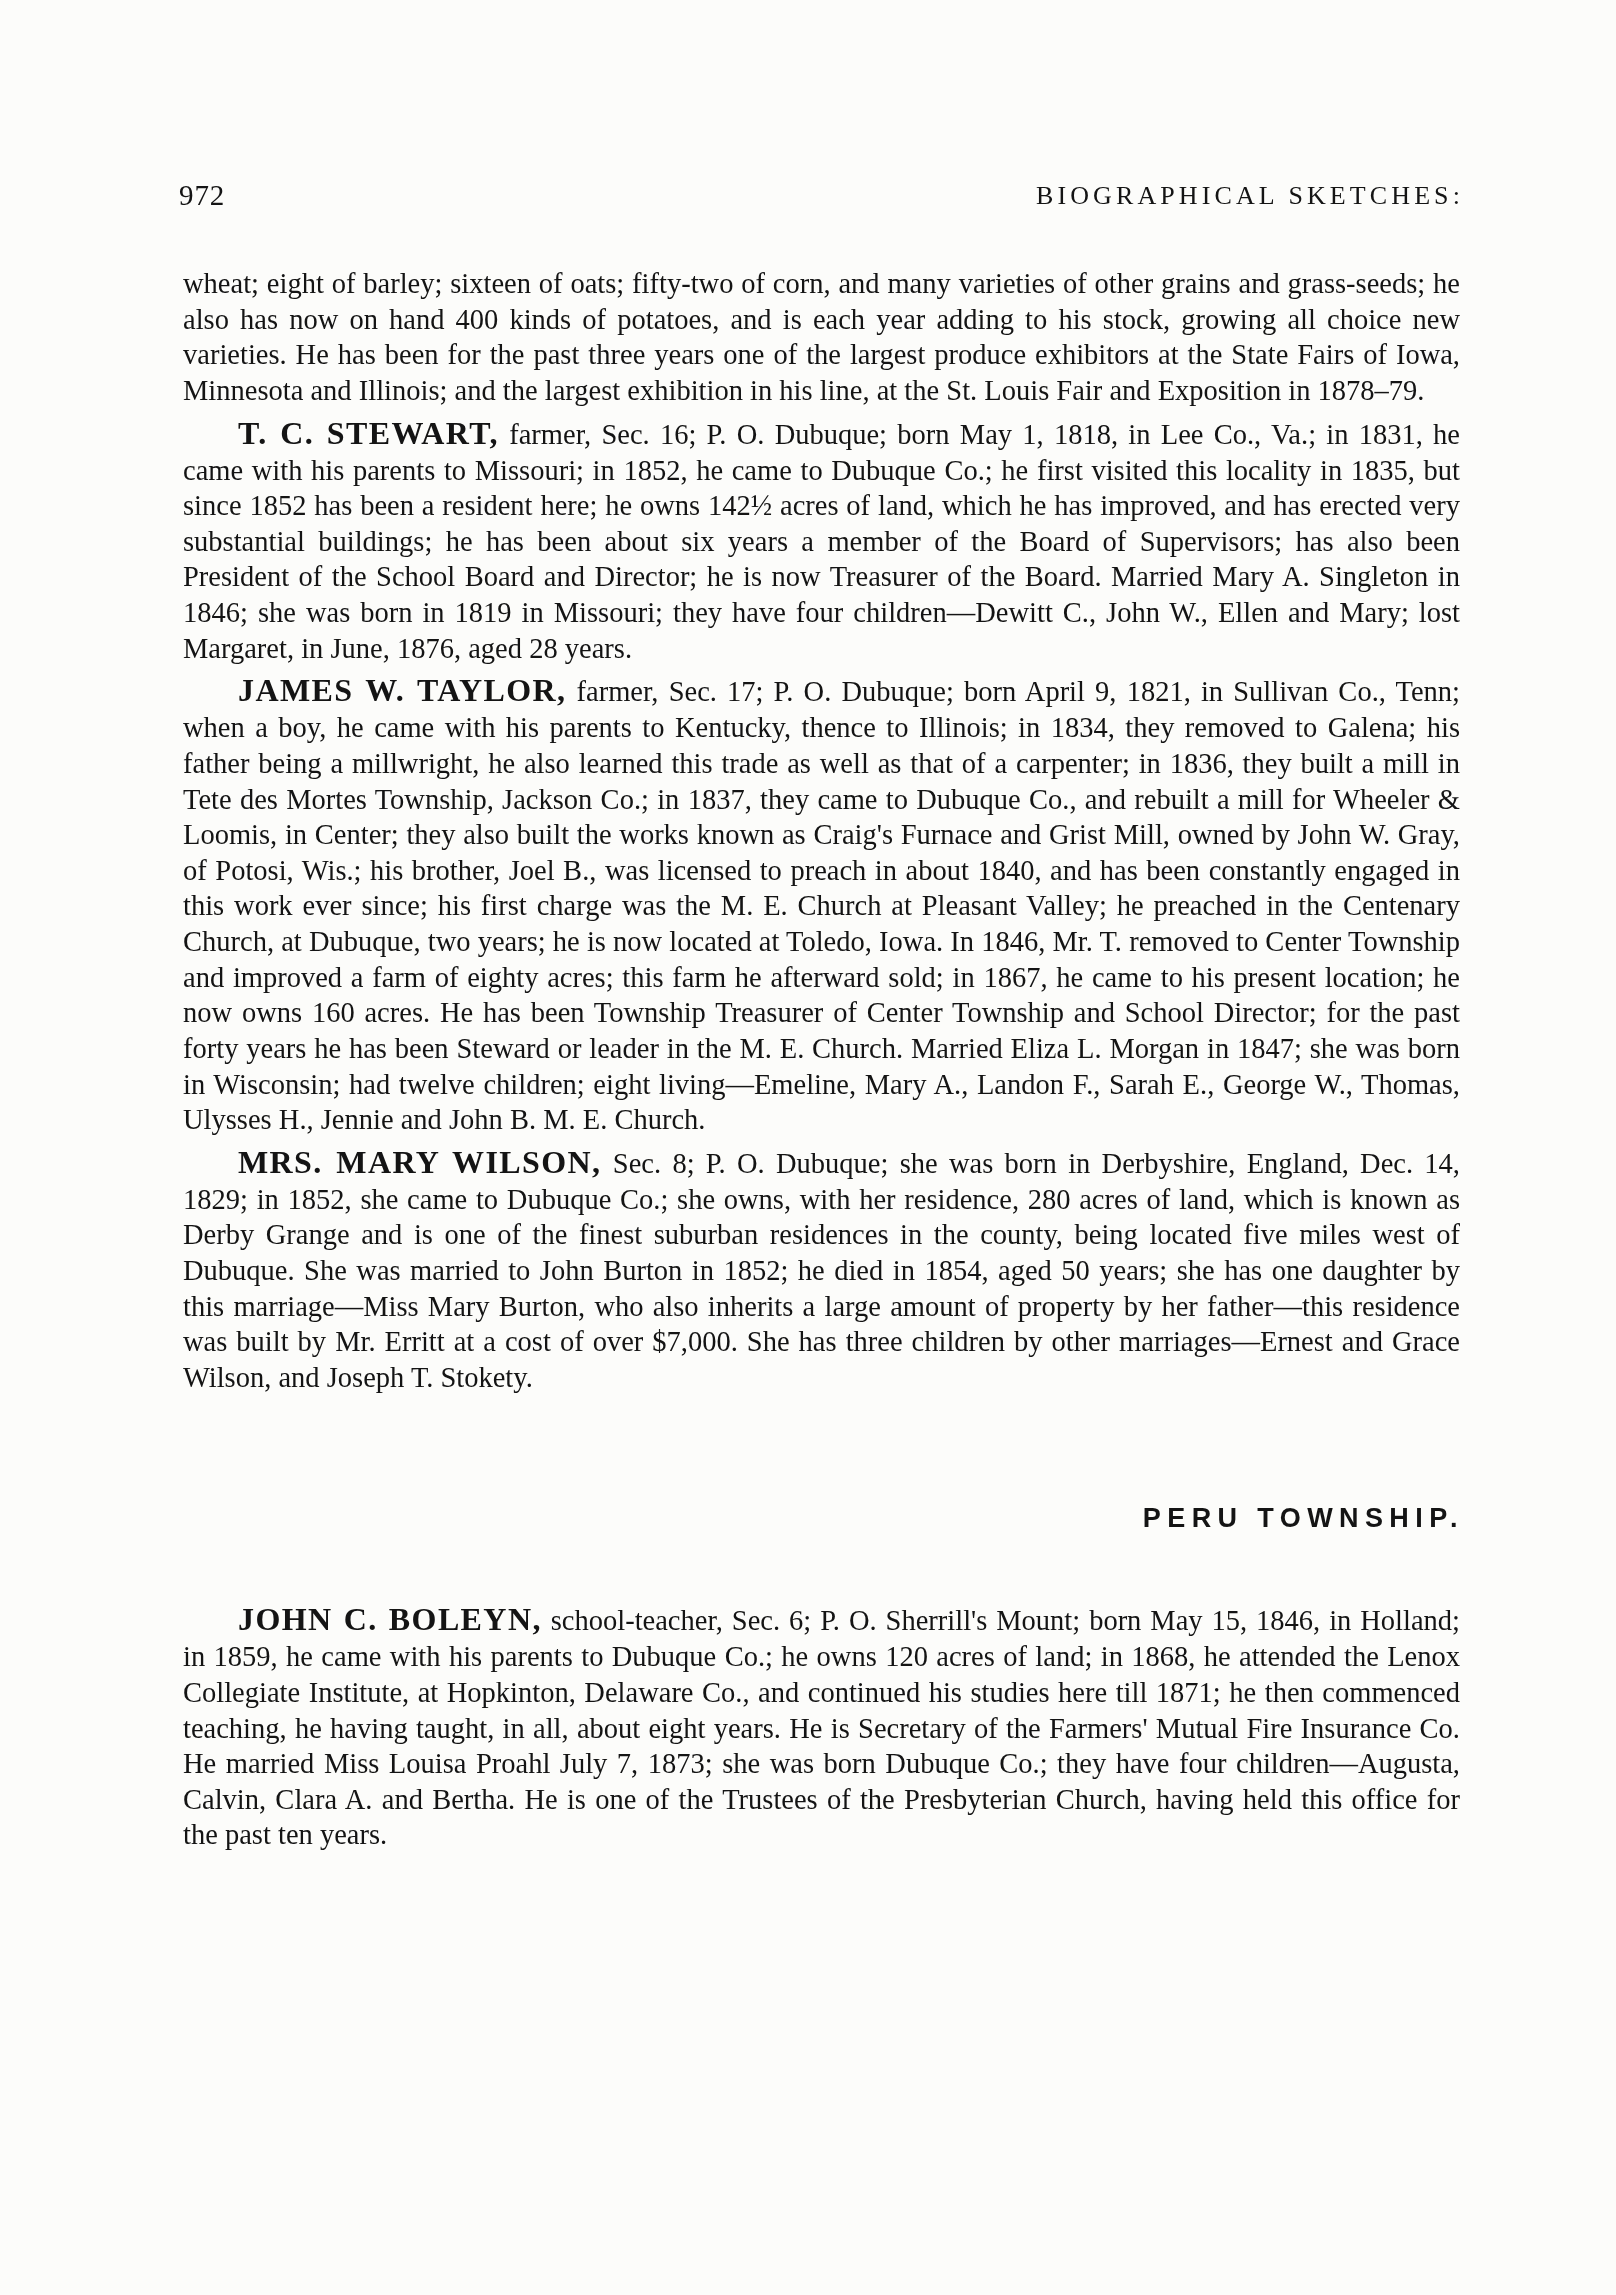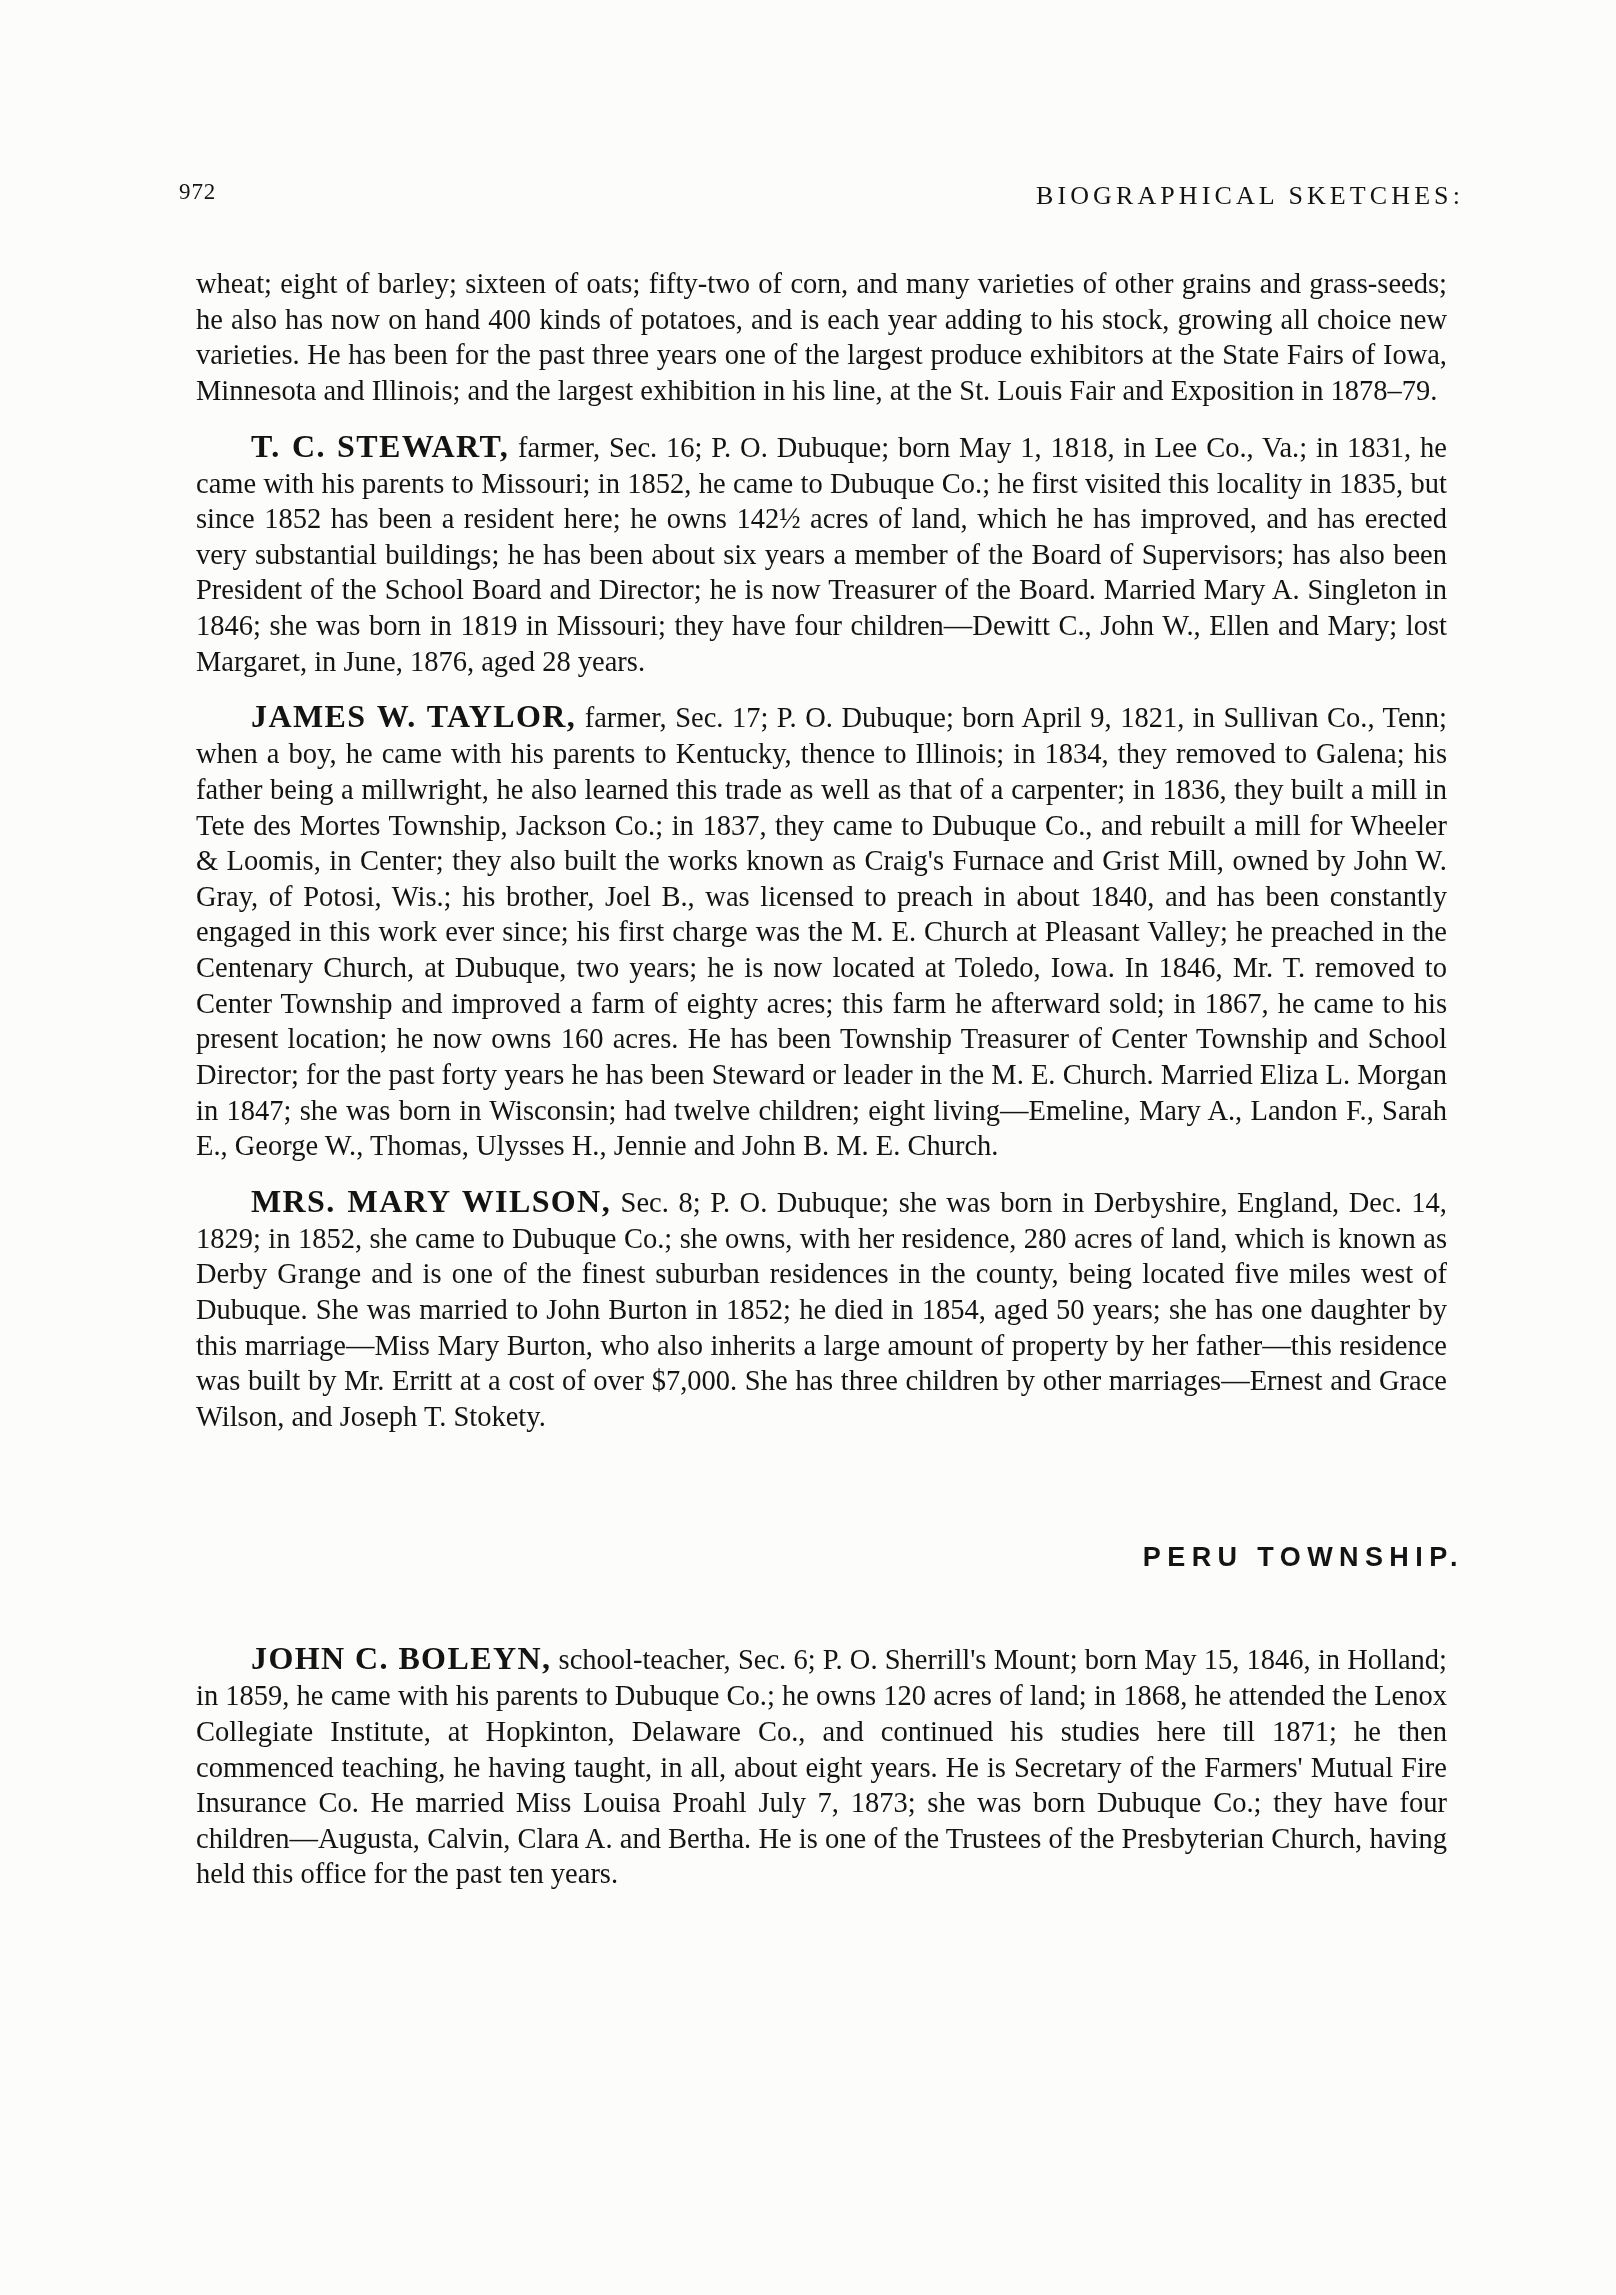--- a/index.html
+++ b/index.html
@@ -24,39 +24,39 @@
   }
   .page-header {
     position: relative;
     height: 37px;
     margin-bottom: 50px;
   }
   .page-number {
     position: absolute;
     left: 0;
     top: 0;
-    font-size: 23px;
+    font-size: 29px;
     letter-spacing: 0.9px;
   }
   .running-title {
     position: absolute;
     left: 0;
     right: 0;
     top: 1.8px;
     text-align: right;
     font-size: 26px;
     letter-spacing: 4.1px;
   }
   .body-text {
     font-size: 28.5px;
     line-height: 1.25;
     text-align: justify;
   }
   p.entry {
-    margin: 17px;
+    margin: 4px;
     text-indent: 55px;
   }
   p.entry.continuation {
     text-indent: 0;
   }
   .entry-name {
     font-weight: bold;
     font-size: 32px;
     letter-spacing: 1.4px;
     white-space: nowrap;

